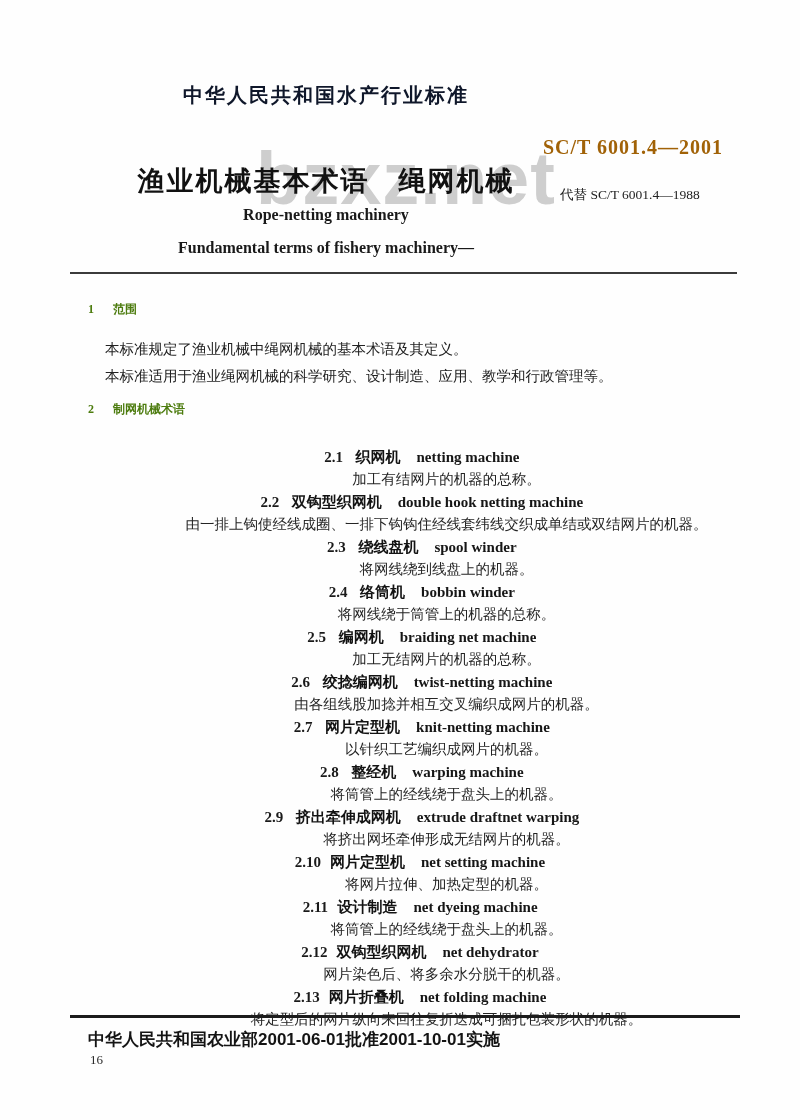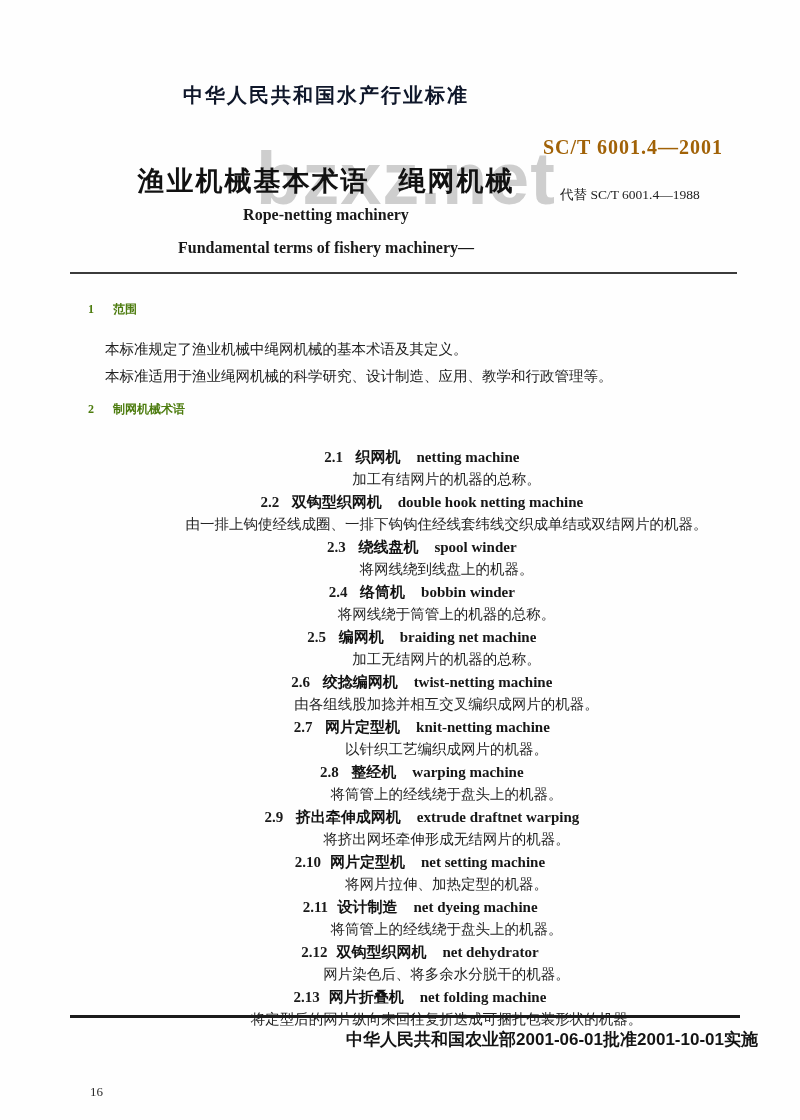--- a/index.html
+++ b/index.html
@@ -172,34 +172,33 @@
     width: 670px;
     height: 3px;
     background: #1c1c1c;
   }
   .footer-row {
     position: absolute;
     left: 88px;
     top: 1028px;
     width: 670px;
     display: flex;
-    justify-content: flex-end;
+    justify-content: flex-start;
     font-family: "Liberation Sans", sans-serif;
     font-weight: bold;
     font-size: 17px;
     color: #141414;
     white-space: nowrap;
   }
   .page-number {
     position: absolute;
     left: 90px;
     top: 1052px;
     font-size: 13px;
     color: #2a2a2a;
-    margin-top: 32px;
   }
 </style>
 </head>
 <body>
 
 <div class="page">
 
   <div class="watermark">bzxz.net</div>
 
   <div class="layer">

